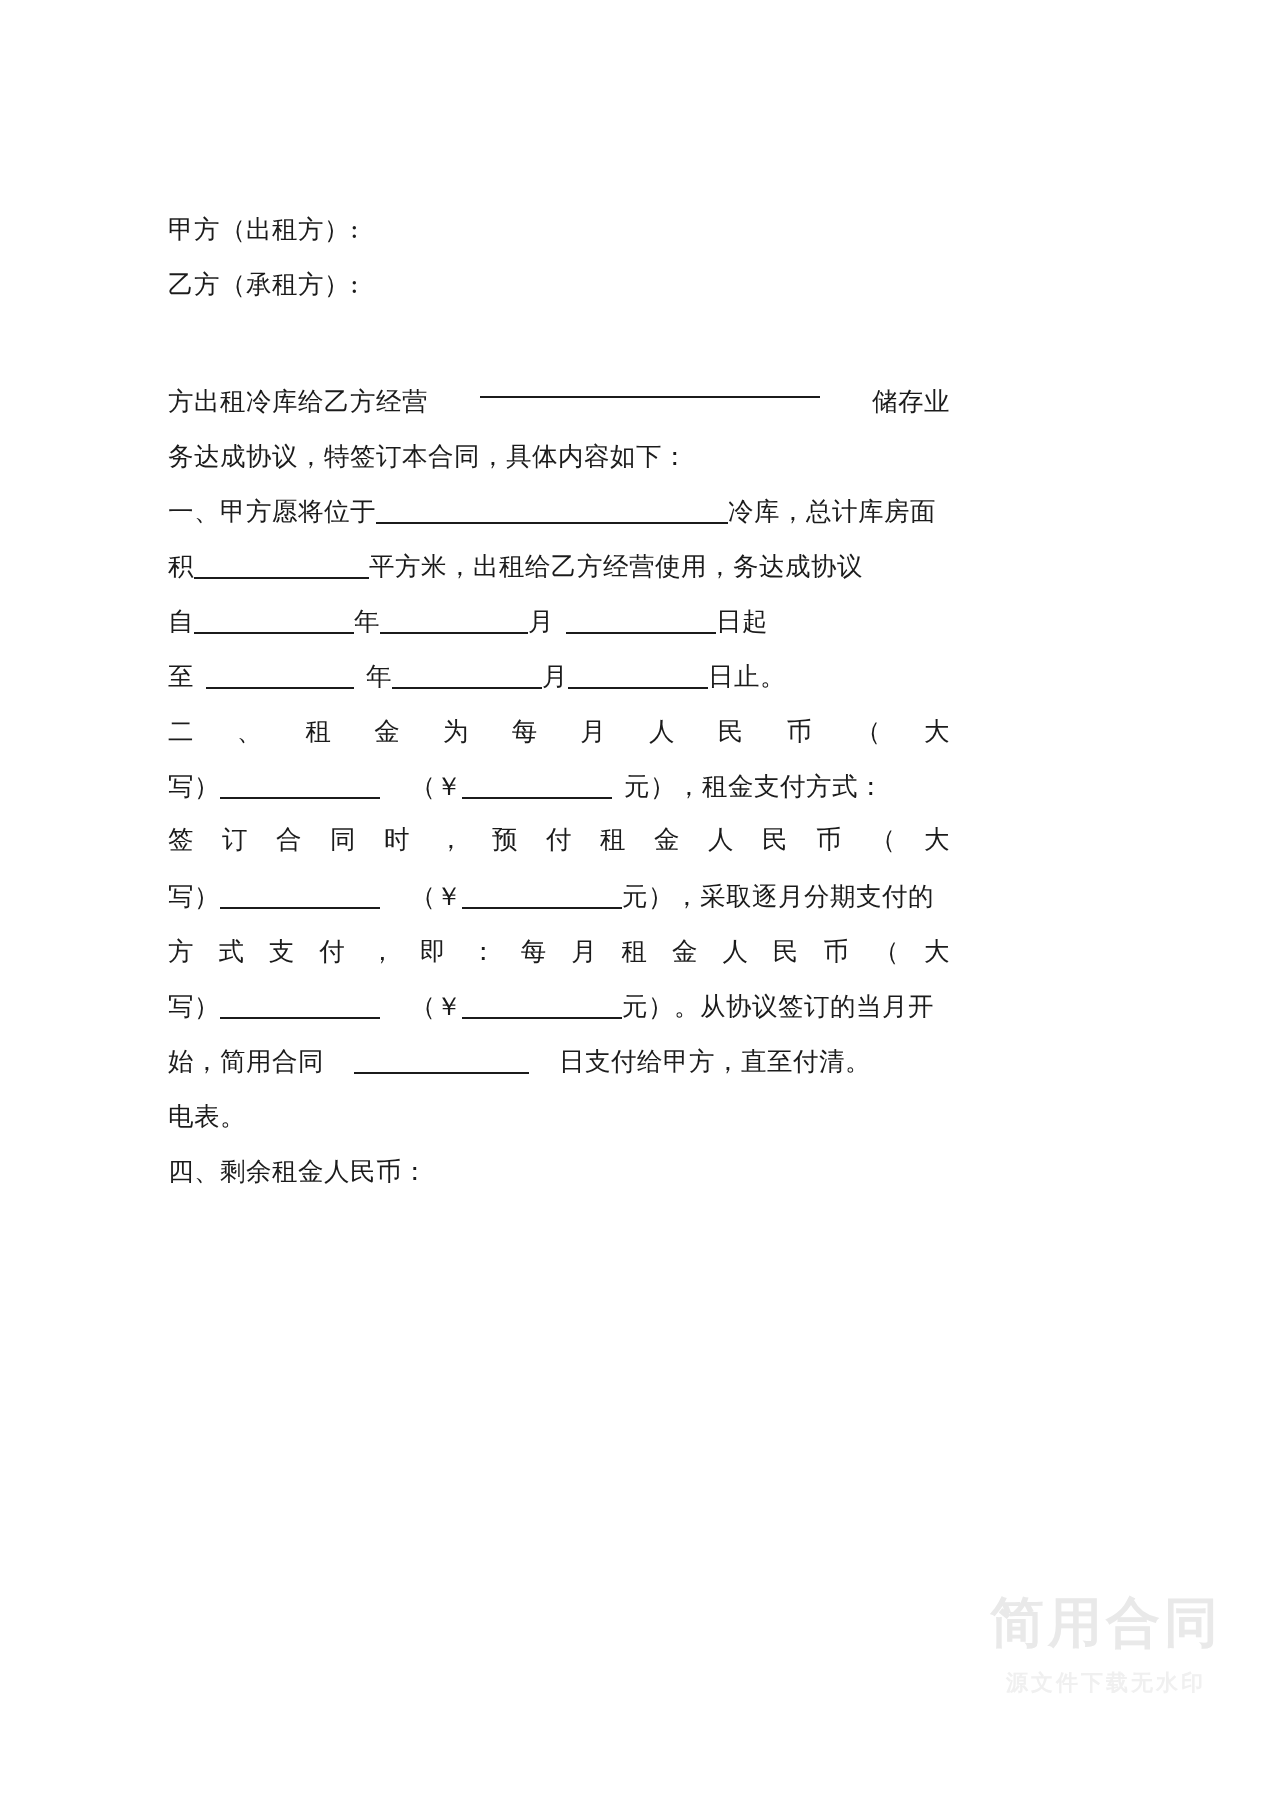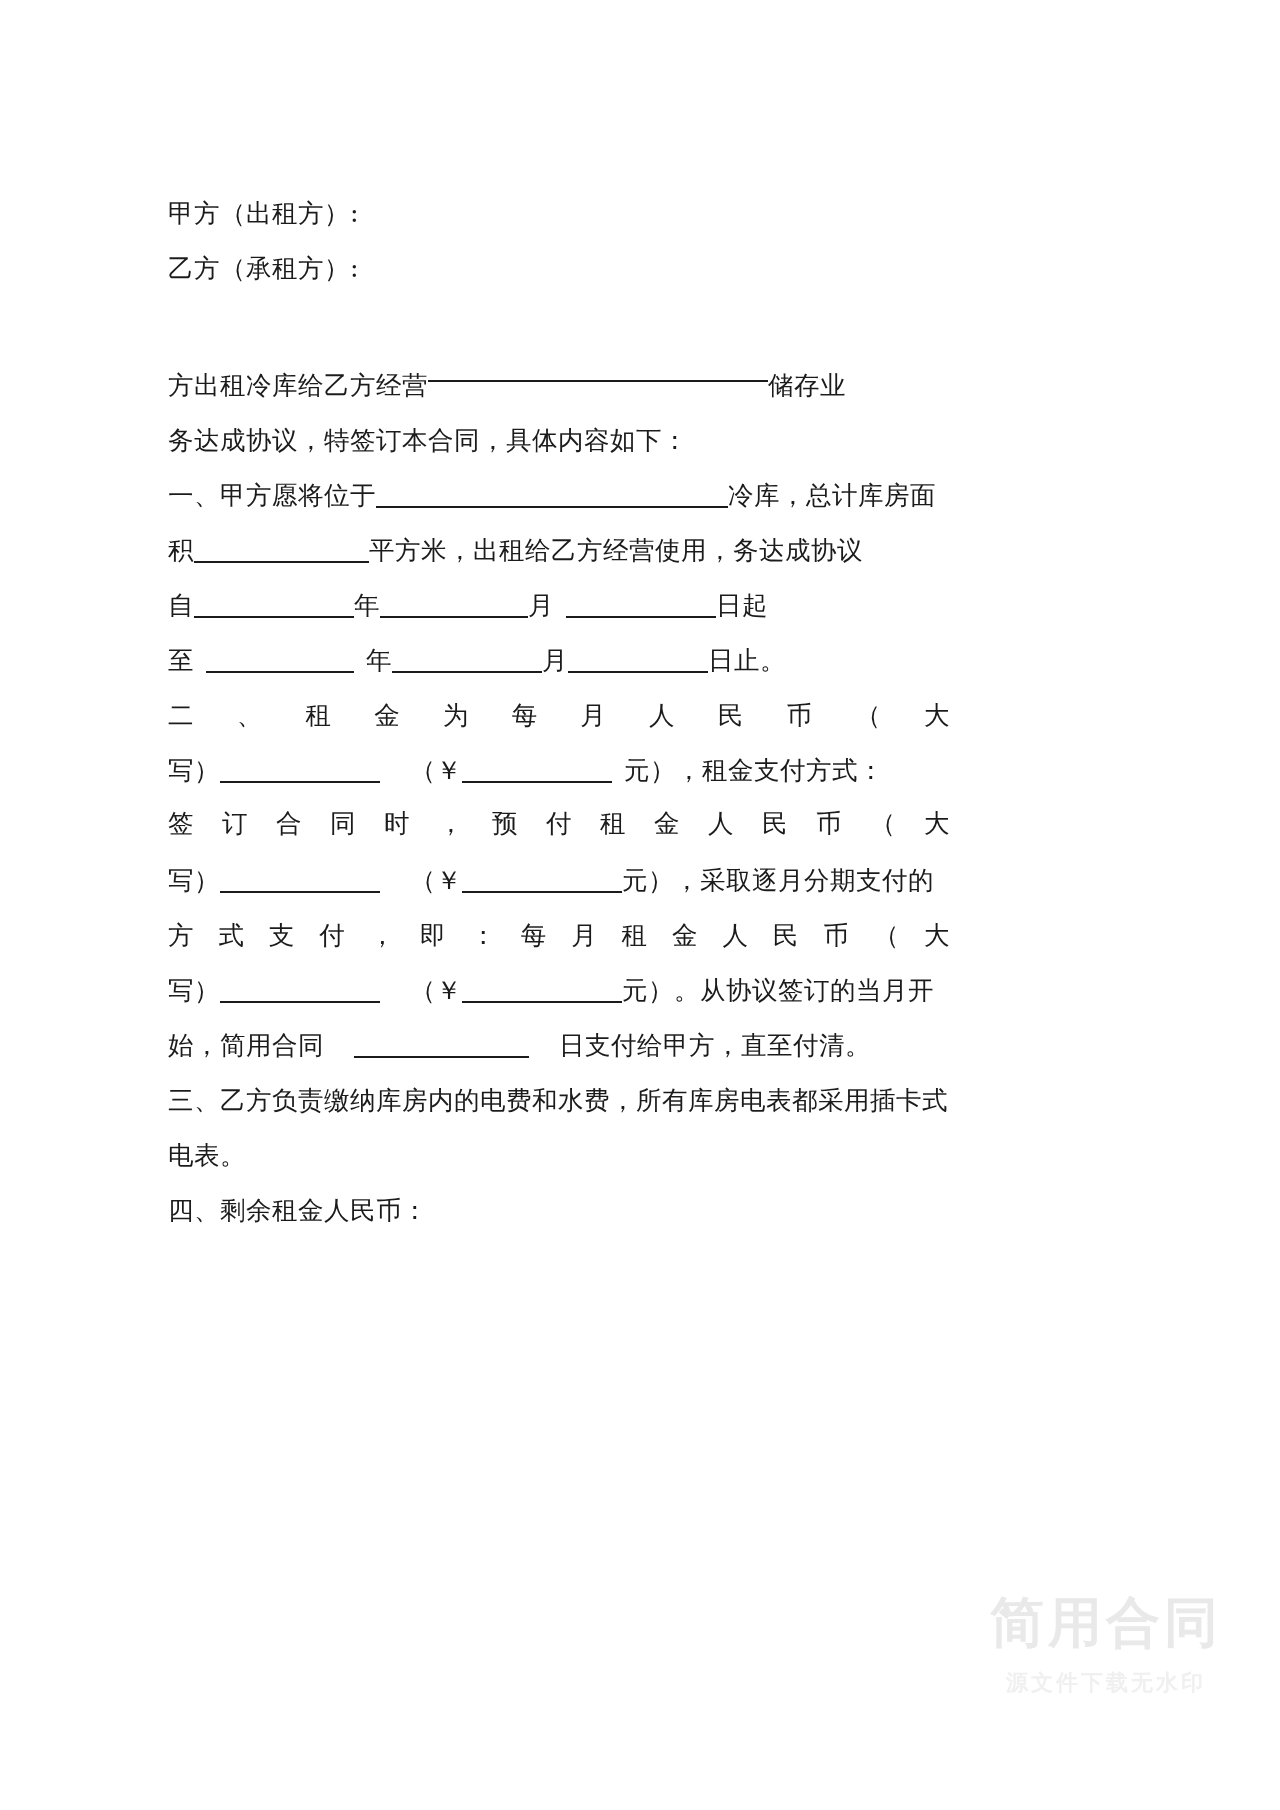--- a/index.html
+++ b/index.html
@@ -12,40 +12,42 @@
     height: 1810px;
     position: relative;
     font-family: "DejaVu Serif", "Liberation Serif", serif;
     overflow: hidden;
   }
 
   .page {
     position: absolute;
     inset: 0;
     background: #ffffff;
+    margin-top: 16px;
   }
 
   .doc-body {
     position: absolute;
     left: 168px;
     top: 186px;
     width: 782px;
   }
 
   .line {
     font-size: 25.5px;
     line-height: 55px;
     color: #1b1b1b;
     letter-spacing: 0.5px;
     white-space: nowrap;
     position: relative;
   }
 
   .line.justify {
     display: flex;
+    justify-content: space-between;
     white-space: nowrap;
   }
 
   .line.justify > span {
     display: inline-block;
   }
   .gap-md { height: 62px; }
 
   
   .blank {
@@ -150,21 +152,20 @@
     </div>
 
     <div class="line">
       <span>写）</span><span class="blank b-160"></span><span class="sp-before">（￥</span><span class="blank b-160"></span><span>元）。从协议签订的当月开</span>
     </div>
 
     <div class="line">
       <span>始，简用合同</span><span class="blank b-175 sp-before"></span><span class="sp-before">日支付给甲方，直至付清。</span>
     </div>
 
-    <div class="line">三、乙方负责缴纳库房内的电费和水费，所有库房电表都采用插卡式</div>
     <div class="line">电表。</div>
 
     <div class="line">四、剩余租金人民币：</div>
 
   </div>
 
   <div class="watermark">
     <div class="wm-main">简用合同</div>
     <div class="wm-sub">源文件下载无水印</div>
   </div>

